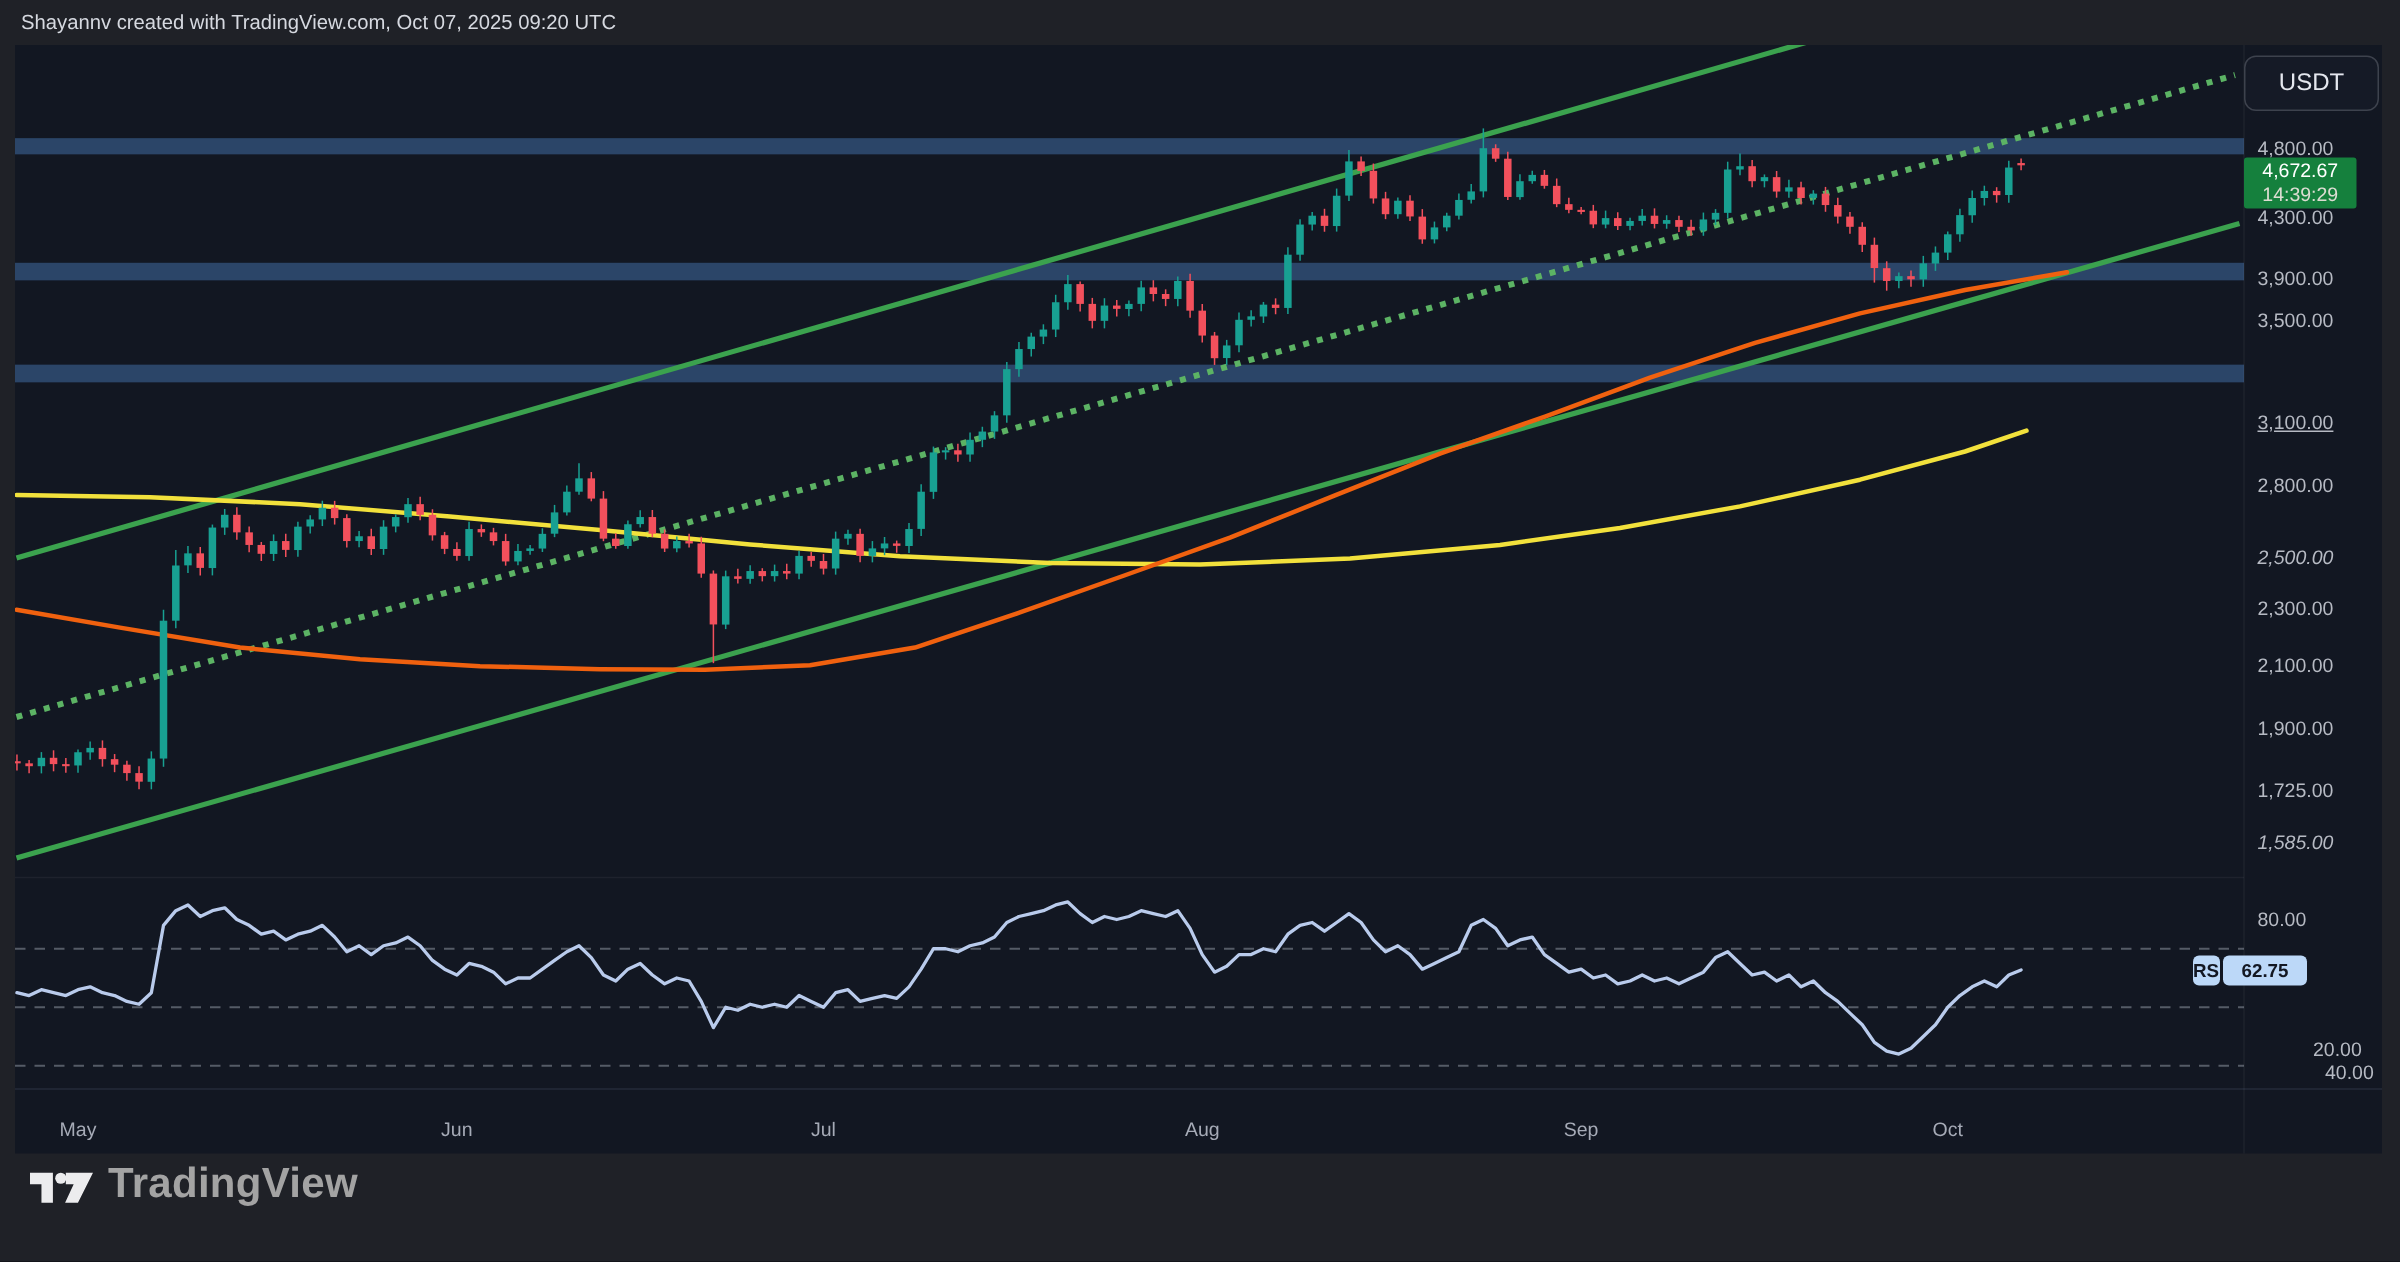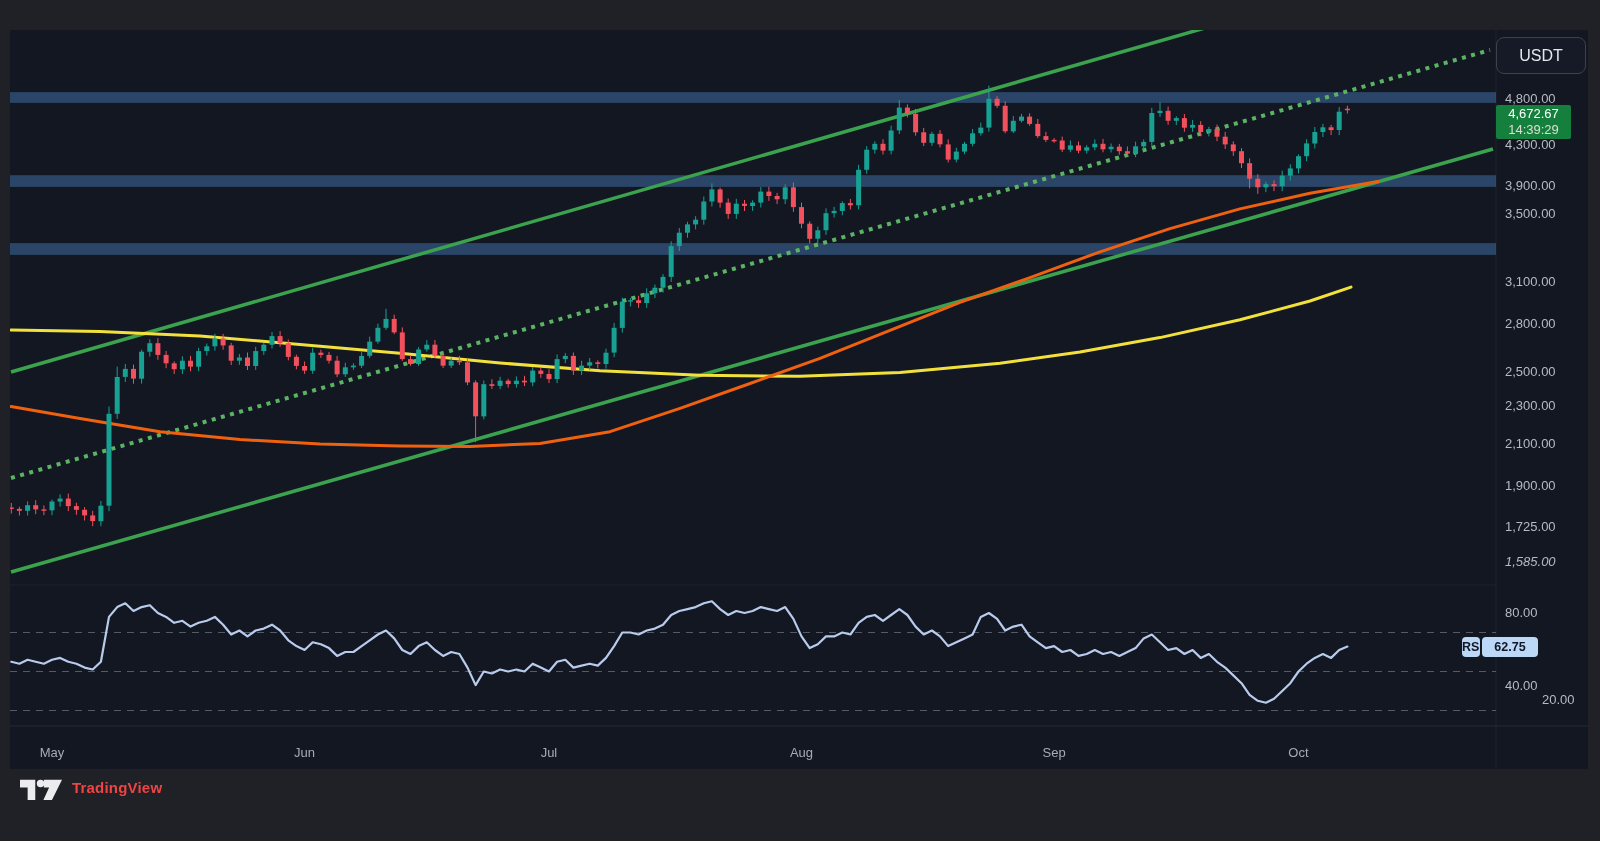--- a/index.html
+++ b/index.html
@@ -19,27 +19,28 @@
              background:#15803d;color:#fff;font-size:13px;line-height:16px;text-align:center;
              padding-top:1px;z-index:5;}
   .price-box .cd{color:rgba(255,236,236,0.85);}
   .rsi-badge{position:absolute;left:1462px;top:637px;display:flex;gap:2px;z-index:5;}
   .rsi-badge .seg{background:#bcd8f8;color:#131722;border-radius:4px;height:20px;line-height:20px;
                   font-size:12.5px;font-weight:600;text-align:center;}
   .rsi-badge .seg.lbl{width:18px;}
   .rsi-badge .seg.val{width:56px;}
   .footer-logo{position:absolute;left:20px;top:773px;display:flex;align-items:center;gap:10px;z-index:6;
                pointer-events:auto;cursor:pointer;}
-  .footer-logo .brand{color:#ef4444;font-size:15px;font-weight:700;letter-spacing:0.2px;}
+  .footer-logo .brand{color:#a3a3a3;font-size:28px;font-weight:700;letter-spacing:0.2px;}
 </style>
 </head>
 <body>
 
 <div class="stage">
 
+  <div class="attribution">Shayannv created with TradingView.com, Oct 07, 2025 09:20 UTC</div>
 
   <svg id="chart-svg" width="1600" height="841">
       <rect x="10" y="30" width="1578" height="739" fill="#121722"></rect>
       <defs>
         <clipPath id="mainClip">
           <rect x="10" y="30" width="1486" height="554"></rect>
         </clipPath>
         <clipPath id="rsiClip">
           <rect x="10" y="585" width="1486" height="144"></rect>
         </clipPath>
@@ -394,32 +395,32 @@
       <line x1="10" y1="726" x2="1588" y2="726" stroke="#242b3a" stroke-width="1"></line>
       <line x1="1496" y1="30" x2="1496" y2="769" stroke="rgba(255,255,255,0.05)" stroke-width="1"></line>
     </svg>
 
   <div class="overlay">
     <div id="price-labels" style="pointer-events:auto;">
         <div class="tick" style="top: 91px;">4,800.00</div>
         <div class="tick" style="top: 136.969px;">4,300.00</div>
         <div class="tick" style="top: 177.772px;">3,900.00</div>
         <div class="tick" style="top: 206px;">3,500.00</div>
-        <div class="tick" style="top: 273.712px;">3,100.00</div>
+        <div class="tick" style="top: 273.712px; text-decoration: underline;">3,100.00</div>
         <div class="tick" style="top: 316.247px;">2,800.00</div>
-        <div class="tick" style="top: 363.607px;">2,500.00</div>
+        <div class="tick" style="top: 363.607px; font-style: italic;">2,500.00</div>
         <div class="tick" style="top: 398.452px;">2,300.00</div>
         <div class="tick" style="top: 436.469px;">2,100.00</div>
         <div class="tick" style="top: 478.294px;">1,900.00</div>
         <div class="tick" style="top: 518.674px;">1,725.00</div>
         <div class="tick" style="top: 554.046px; font-style: italic;">1,585.00</div>
       </div>
     <div id="rsi-labels">
         <div class="tick" style="top: 605px;">80.00</div>
-        <div class="tick" style="top: 678px;">40.00</div>
+        <div class="tick" style="top: 707px; margin-left: 45px;">40.00</div>
         <div class="tick" style="top: 692px; margin-left: 37px;">20.00</div>
       </div>
     <div id="month-labels" style="pointer-events:auto;">
         <div class="mtick" style="left: 30px;">May</div>
         <div class="mtick" style="left: 282.557px;">Jun</div>
         <div class="mtick" style="left: 526.967px;">Jul</div>
         <div class="mtick" style="left: 779.524px;">Aug</div>
         <div class="mtick" style="left: 1032.08px;">Sep</div>
         <div class="mtick" style="left: 1276.49px;">Oct</div>
       </div>

